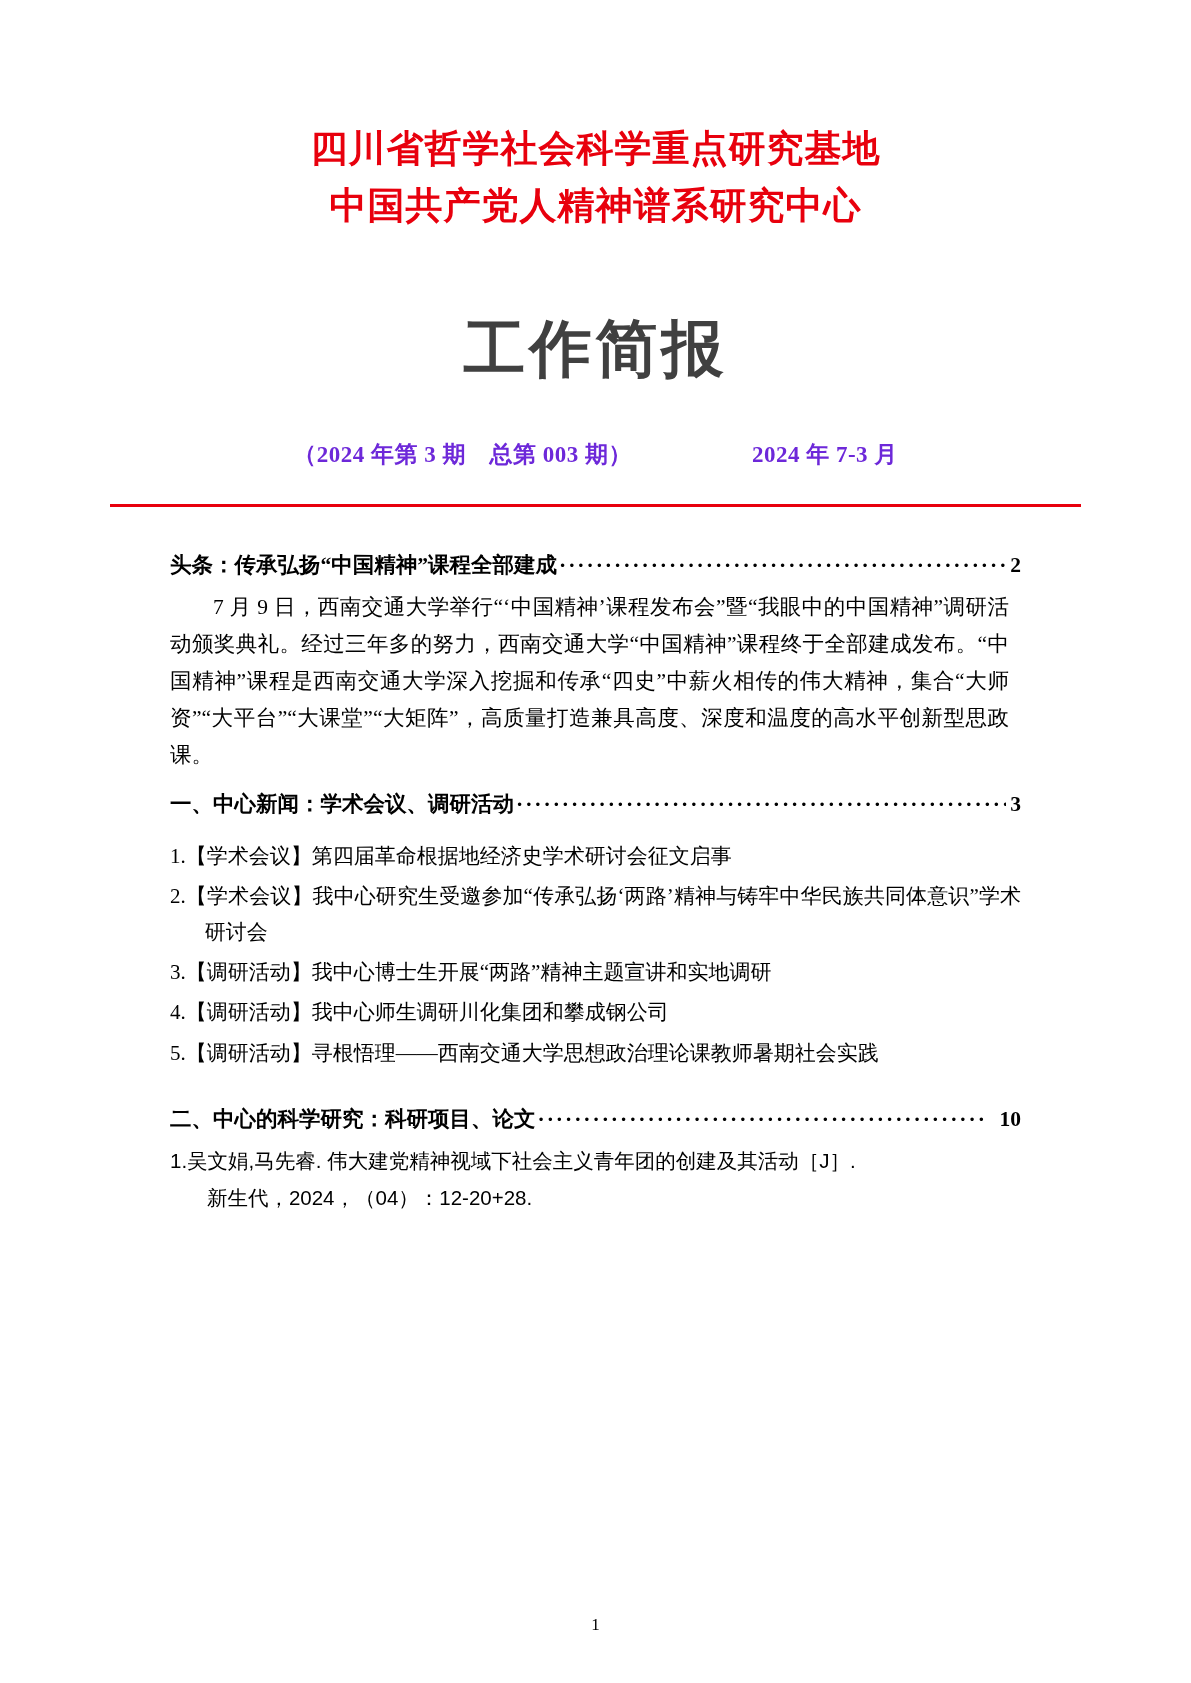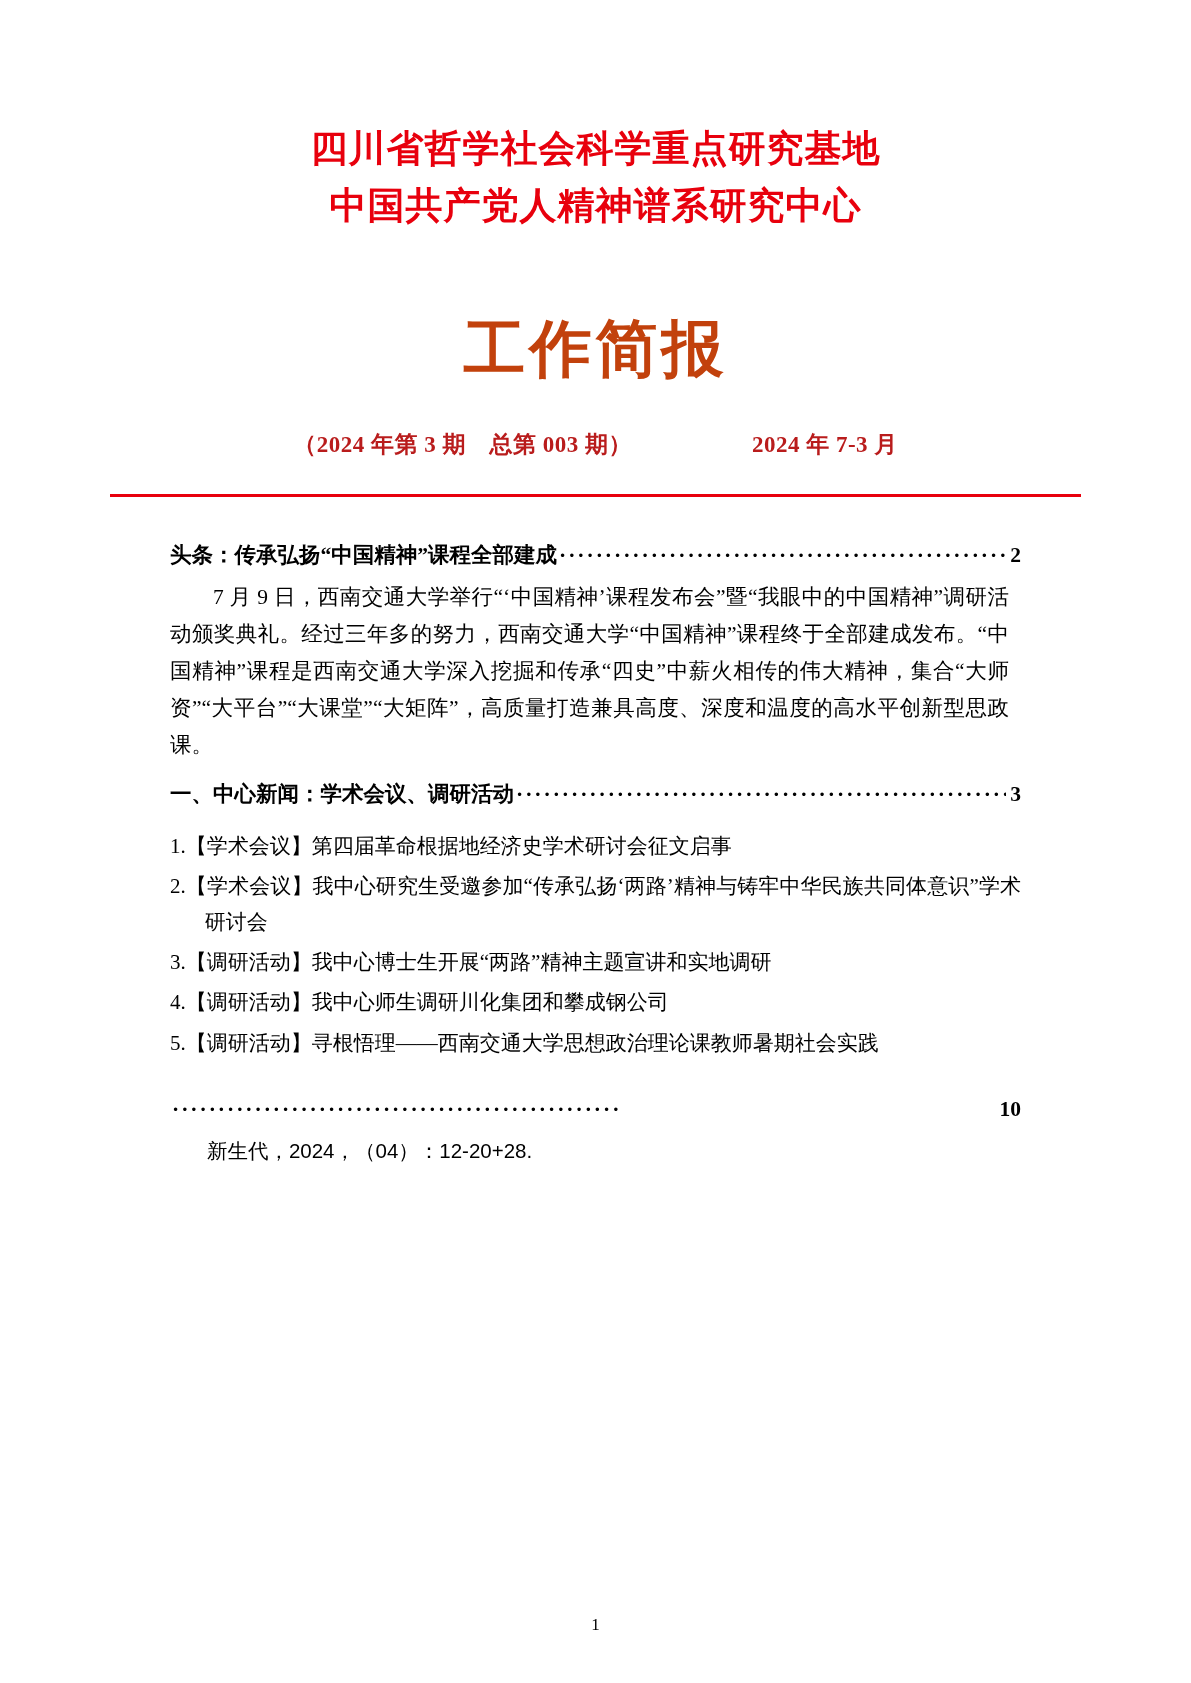--- a/index.html
+++ b/index.html
@@ -28,35 +28,35 @@
   }
   .org-line {
     color: #e8000d;
     font-weight: bold;
     font-size: 37px;
     line-height: 1.55;
     letter-spacing: 1px;
     font-family: "Liberation Serif", "DejaVu Serif", serif;
   }
   .doc-title {
-    color: #c2410c;
+    color: #404040;
     font-weight: bold;
     font-size: 62px;
     letter-spacing: 4px;
     margin-top: 72px;
     margin-bottom: 0;
     font-family: "Liberation Serif", "DejaVu Serif", serif;
   }
 
   .issue-row {
-    margin-top: 38px;
+    margin-top: 48px;
     display: flex;
     justify-content: center;
     align-items: baseline;
-    color: #b91c1c;
+    color: #6d28d9;
     font-weight: bold;
     font-size: 23px;
     letter-spacing: 0.5px;
   }
   .issue-left { white-space: nowrap; }
   .issue-gap { width: 120px; }
   .issue-right { white-space: nowrap; }
 
   .red-rule {
     margin: 34px 0 0 0;
@@ -192,27 +192,29 @@
       <li>1.【学术会议】第四届革命根据地经济史学术研讨会征文启事</li>
       <li>2.【学术会议】我中心研究生受邀参加“传承弘扬‘两路’精神与铸牢中华民族共同体意识”学术研讨会</li>
       <li>3.【调研活动】我中心博士生开展“两路”精神主题宣讲和实地调研</li>
       <li>4.【调研活动】我中心师生调研川化集团和攀成钢公司</li>
       <li>5.【调研活动】寻根悟理——西南交通大学思想政治理论课教师暑期社会实践</li>
     </ul>
 
     <div class="section-gap"></div>
 
     <div class="toc-head">
+      <span>二、中心的科学研究：科研项目、论文</span>
       <span class="leader">·················································</span>
       <span class="pg">10</span>
     </div>
 
 
     <ul class="refs">
       <li>
+        <span>1.吴文娟,马先睿. 伟大建党精神视域下社会主义青年团的创建及其活动［J］.</span>
         <span class="cont">新生代，2024，（04）：12-20+28.</span>
       </li>
     </ul>
 
   </div>
 
   <div class="page-number">1</div>
 
 </div>
 

